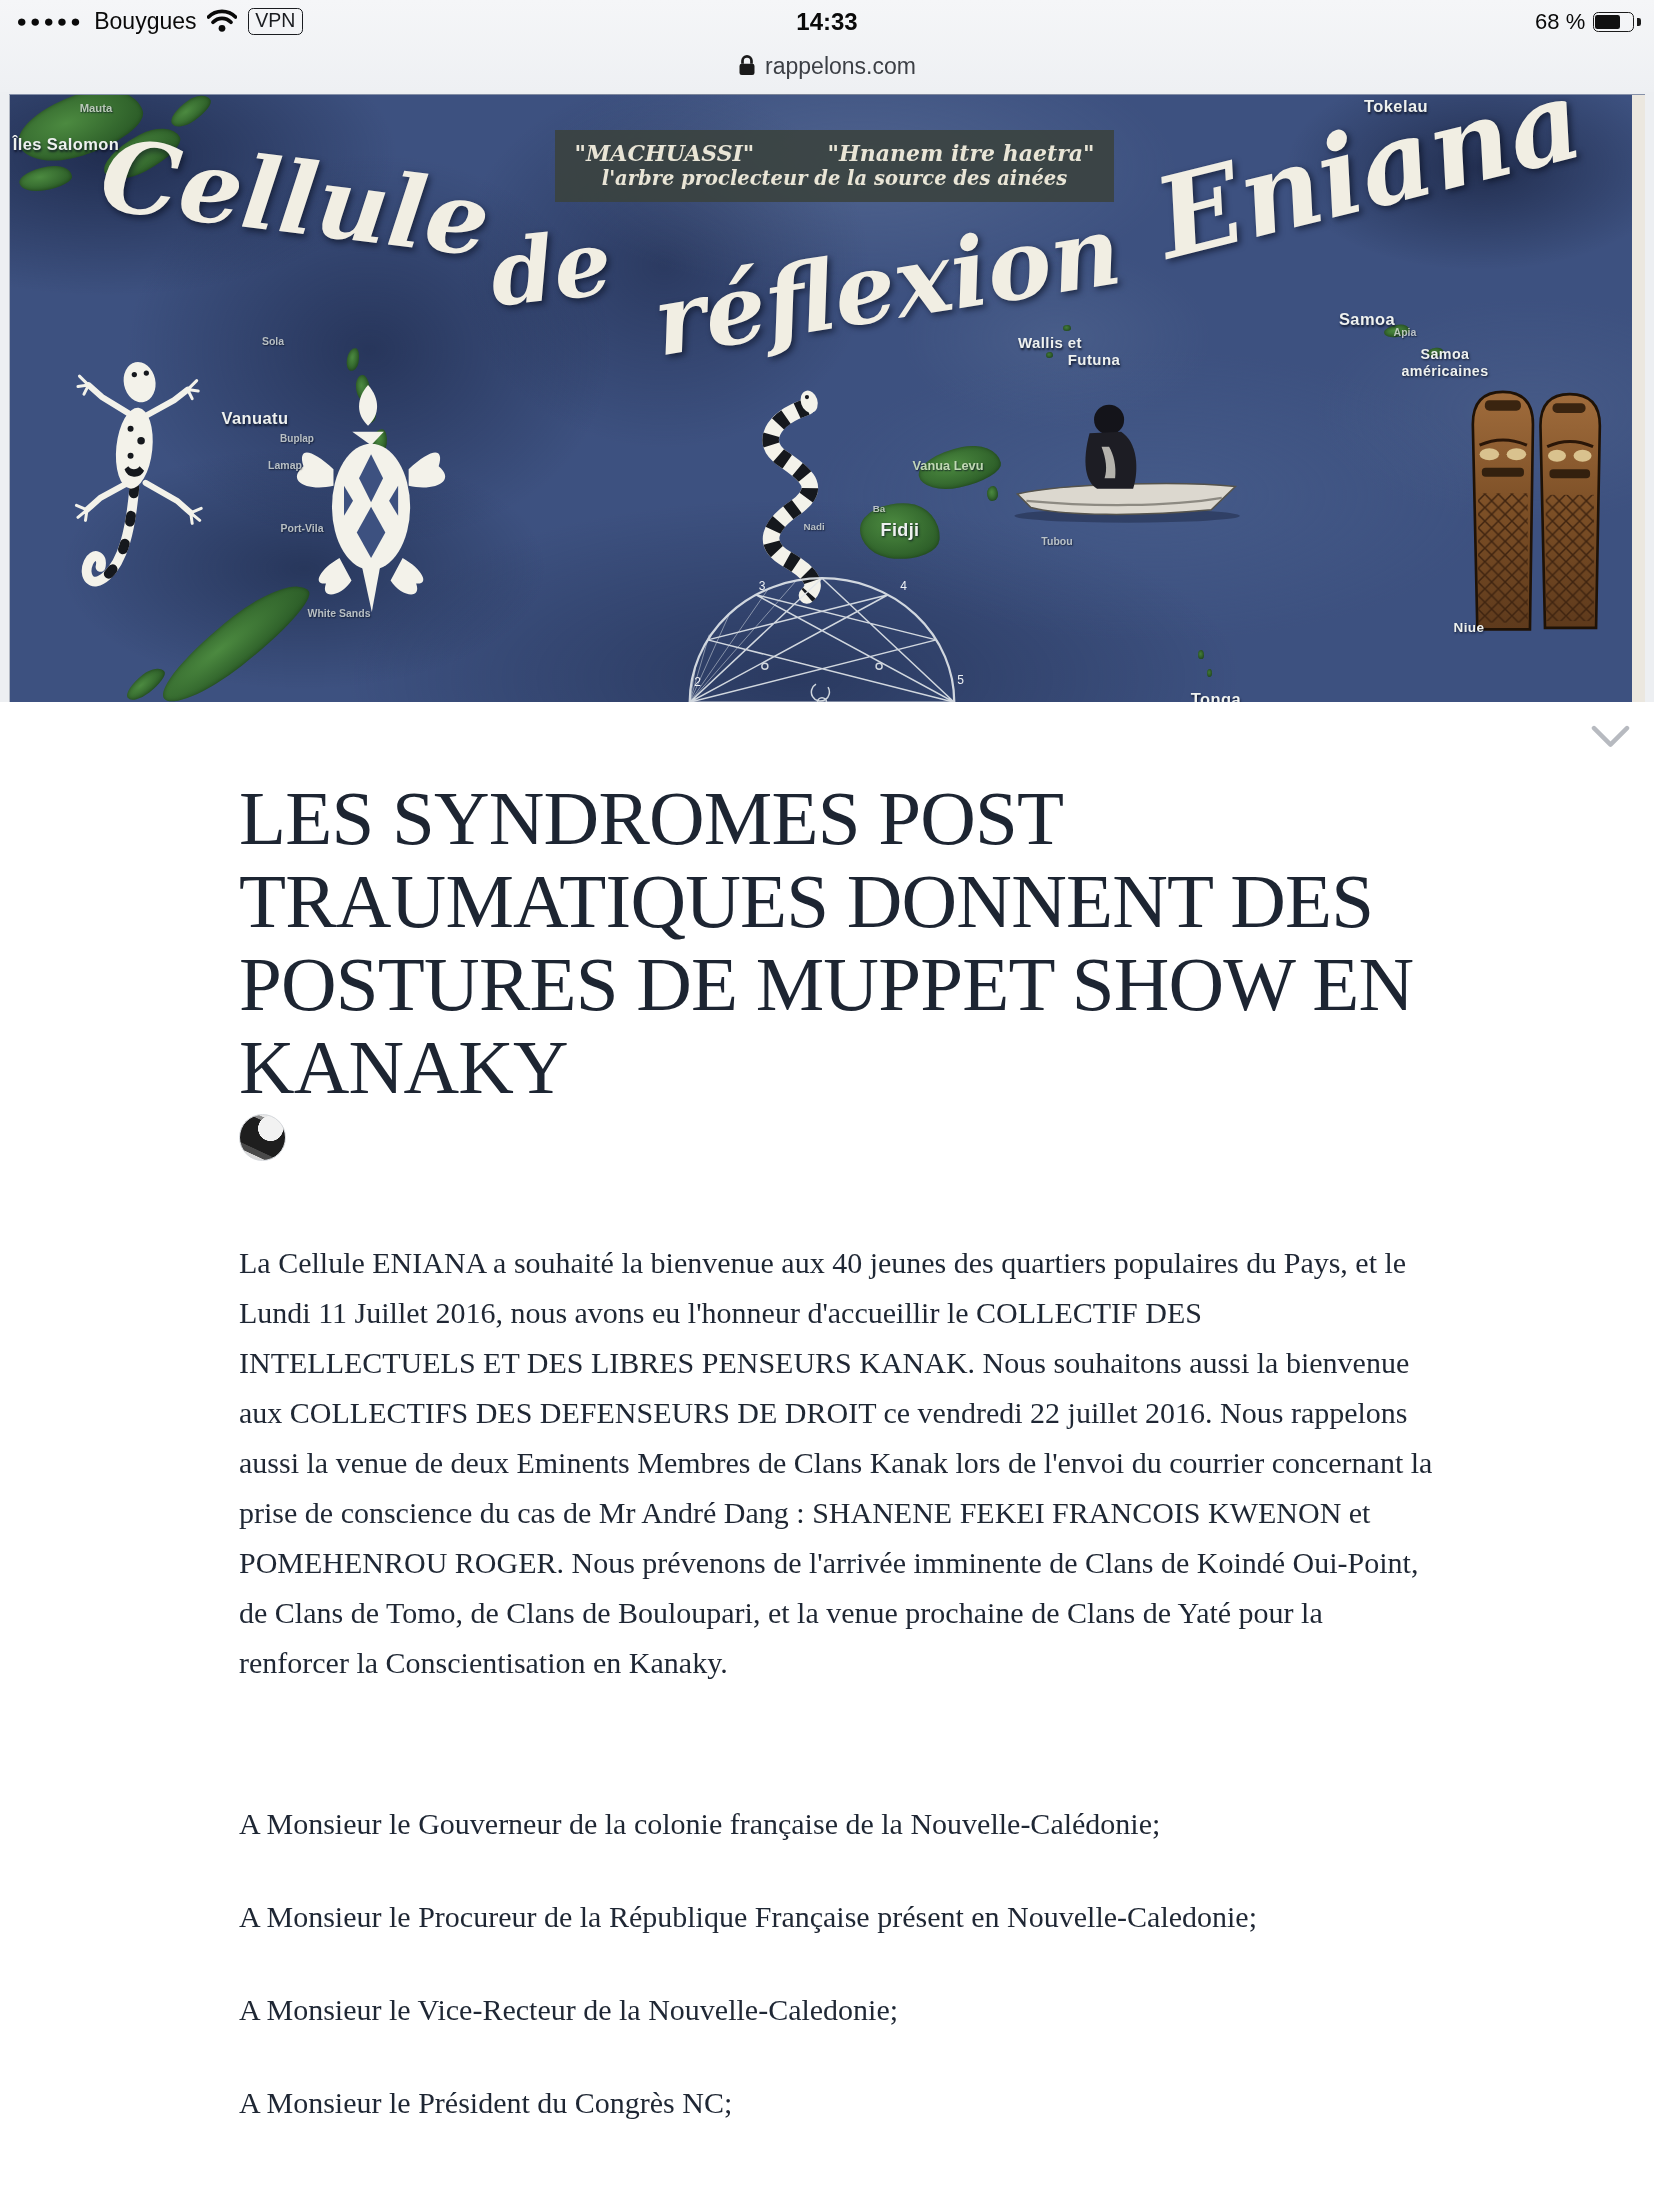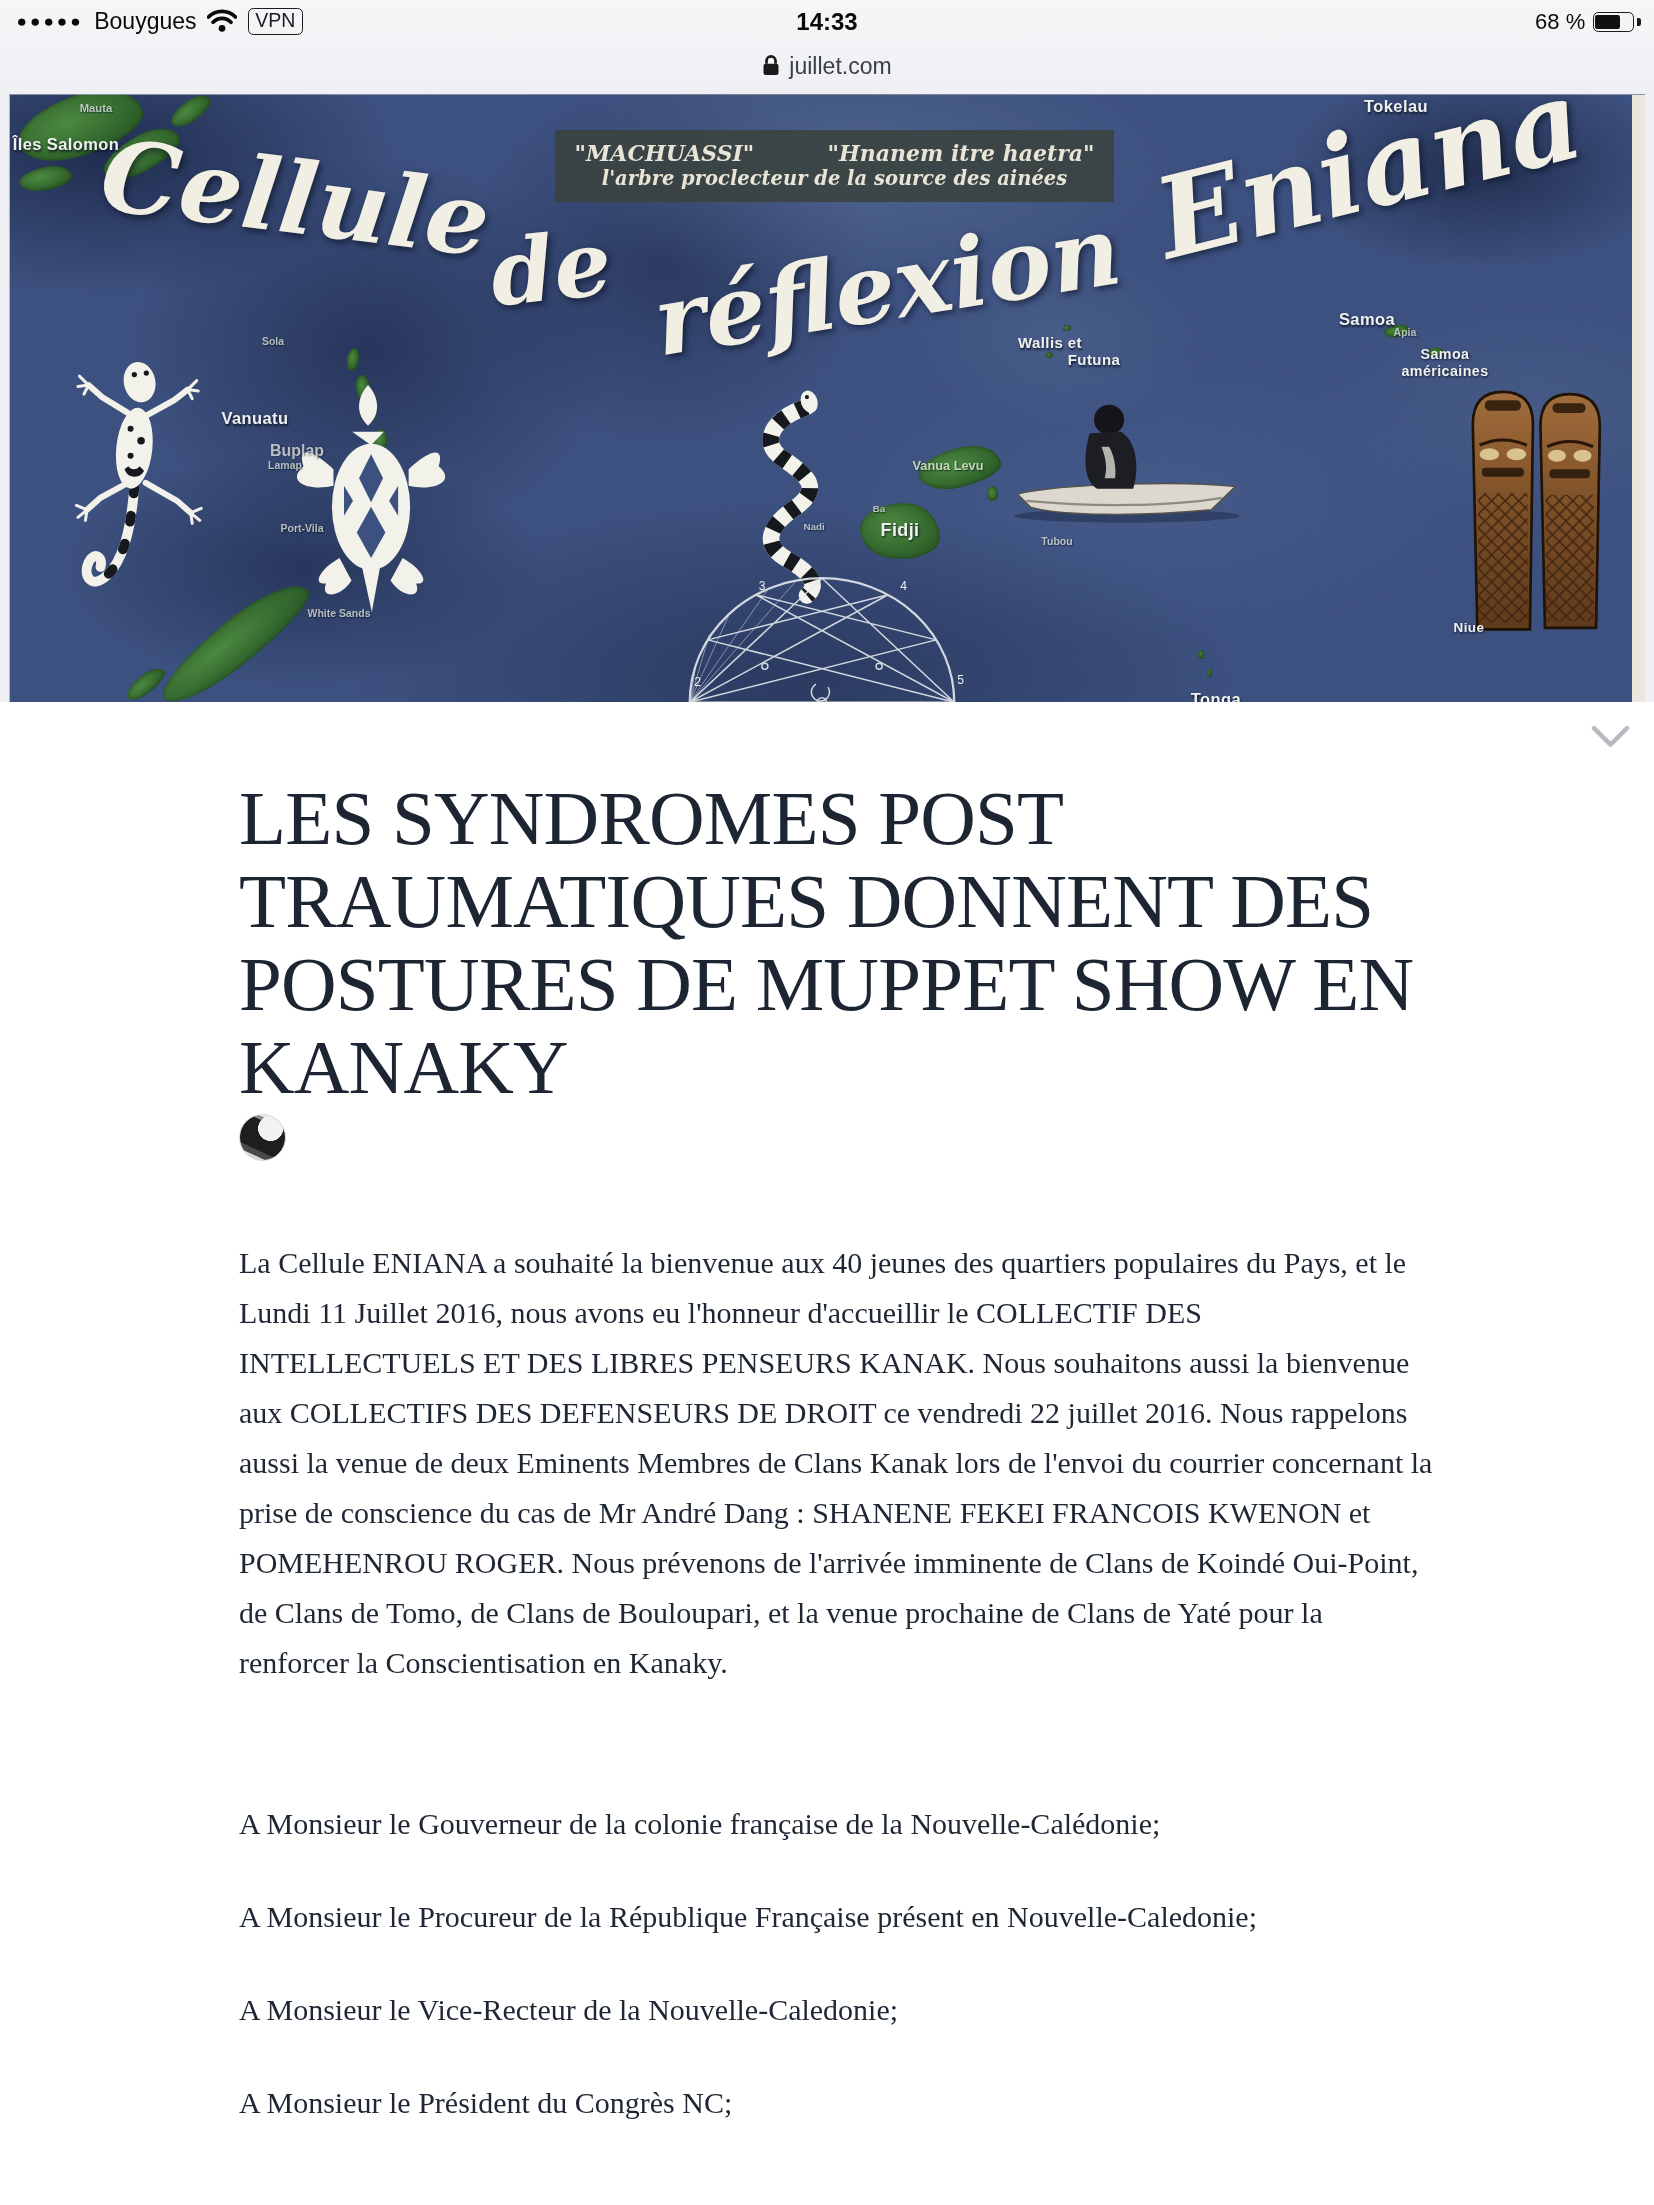--- a/index.html
+++ b/index.html
@@ -114,21 +114,21 @@
       <span class="battery-tip"></span>
     </div>
   </div>
   <div class="url-row">
     <span>
       <svg width="18" height="22.6" viewBox="0 0 24 30">
         <rect x="2" y="13" width="20" height="15" rx="3" fill="#1a1a1a"></rect>
         <path d="M6 13 V9 a6 6 0 0 1 12 0 V13" fill="none" stroke="#1a1a1a" stroke-width="3.6"></path>
       </svg>
     </span>
-    <span class="url-text">juillet.com</span>
+    <span class="url-text">rappelons.com</span>
   </div>
 </div>
 
 <div class="banner-gutter">
   <div class="banner">
 
     <div class="isl" style="left:6px;top:0;width:128px;height:60px;transform:rotate(-18deg)"></div>
     <div class="isl" style="left:90px;top:41px;width:83px;height:35px;transform:rotate(-28deg)"></div>
     <div class="isl" style="left:9px;top:72px;width:53px;height:22.6px;transform:rotate(-10deg)"></div>
     <div class="isl" style="left:158px;top:6px;width:45px;height:19.5px;transform:rotate(-35deg)"></div>
@@ -278,21 +278,21 @@
       <div class="caption-line2">
         <span class="cap-txt small">l'arbre proclecteur de la source des ainées</span>
       </div>
     </div>
 
     <div id="map-labels">
         <span class="map-label lbl-minor" style="left: 86px; top: 14.3px; font-size: 11.3px;">Mauta</span>
         <span class="map-label lbl-major" style="left: 56px; top: 50px; font-size: 16.5px;">Îles Salomon</span>
         <span class="map-label lbl-minor" style="left: 263px; top: 247px; font-size: 10.5px;">Sola</span>
         <span class="map-label lbl-major" style="left: 245px; top: 324px; font-size: 16.5px;">Vanuatu</span>
-        <span class="map-label lbl-minor" style="left: 287px; top: 356px; font-size: 16px;">Buplap</span>
+        <span class="map-label lbl-minor" style="left: 287px; top: 344px; font-size: 10px;">Buplap</span>
         <span class="map-label lbl-minor" style="left: 275px; top: 371px; font-size: 10.5px;">Lamap</span>
         <span class="map-label lbl-minor" style="left: 292px; top: 434px; font-size: 10.5px;">Port-Vila</span>
         <span class="map-label lbl-minor" style="left: 329px; top: 519px; font-size: 10.5px;">White Sands</span>
         <span class="map-label lbl-green" style="left: 938px; top: 371px; font-size: 12.8px;">Vanua Levu</span>
         <span class="map-label lbl-minor" style="left: 869px; top: 414px; font-size: 9.8px;">Ba</span>
         <span class="map-label lbl-minor" style="left: 804px; top: 432px; font-size: 9.8px;">Nadi</span>
         <span class="map-label lbl-major" style="left: 890px; top: 435px; font-size: 18px;">Fidji</span>
         <span class="map-label lbl-minor" style="left: 1047px; top: 447px; font-size: 10.5px;">Tubou</span>
         <span class="map-label lbl-major" style="left: 1040px; top: 248px; font-size: 15px;">Wallis et</span>
         <span class="map-label lbl-major" style="left: 1084px; top: 265px; font-size: 15px;">Futuna</span>

